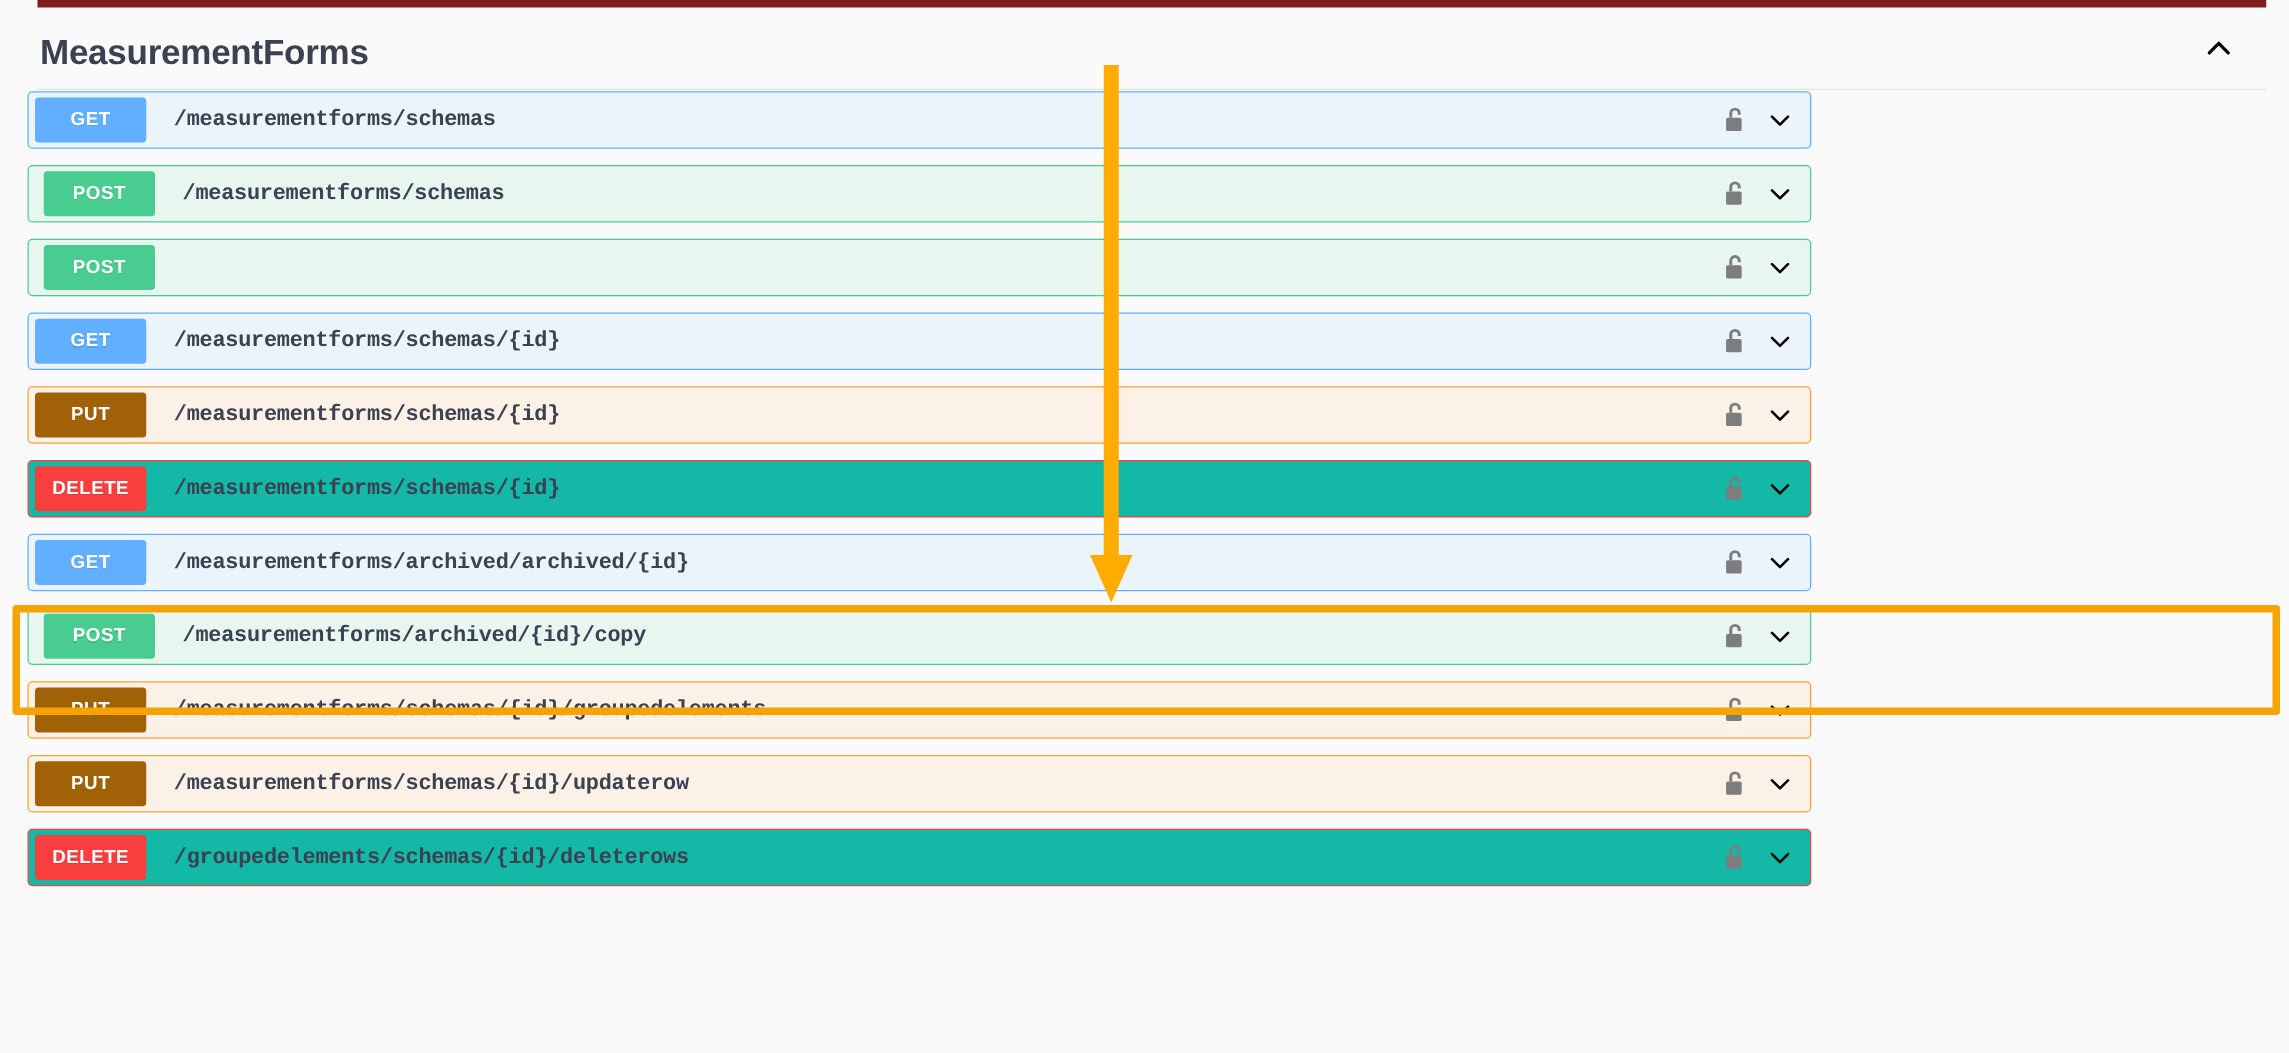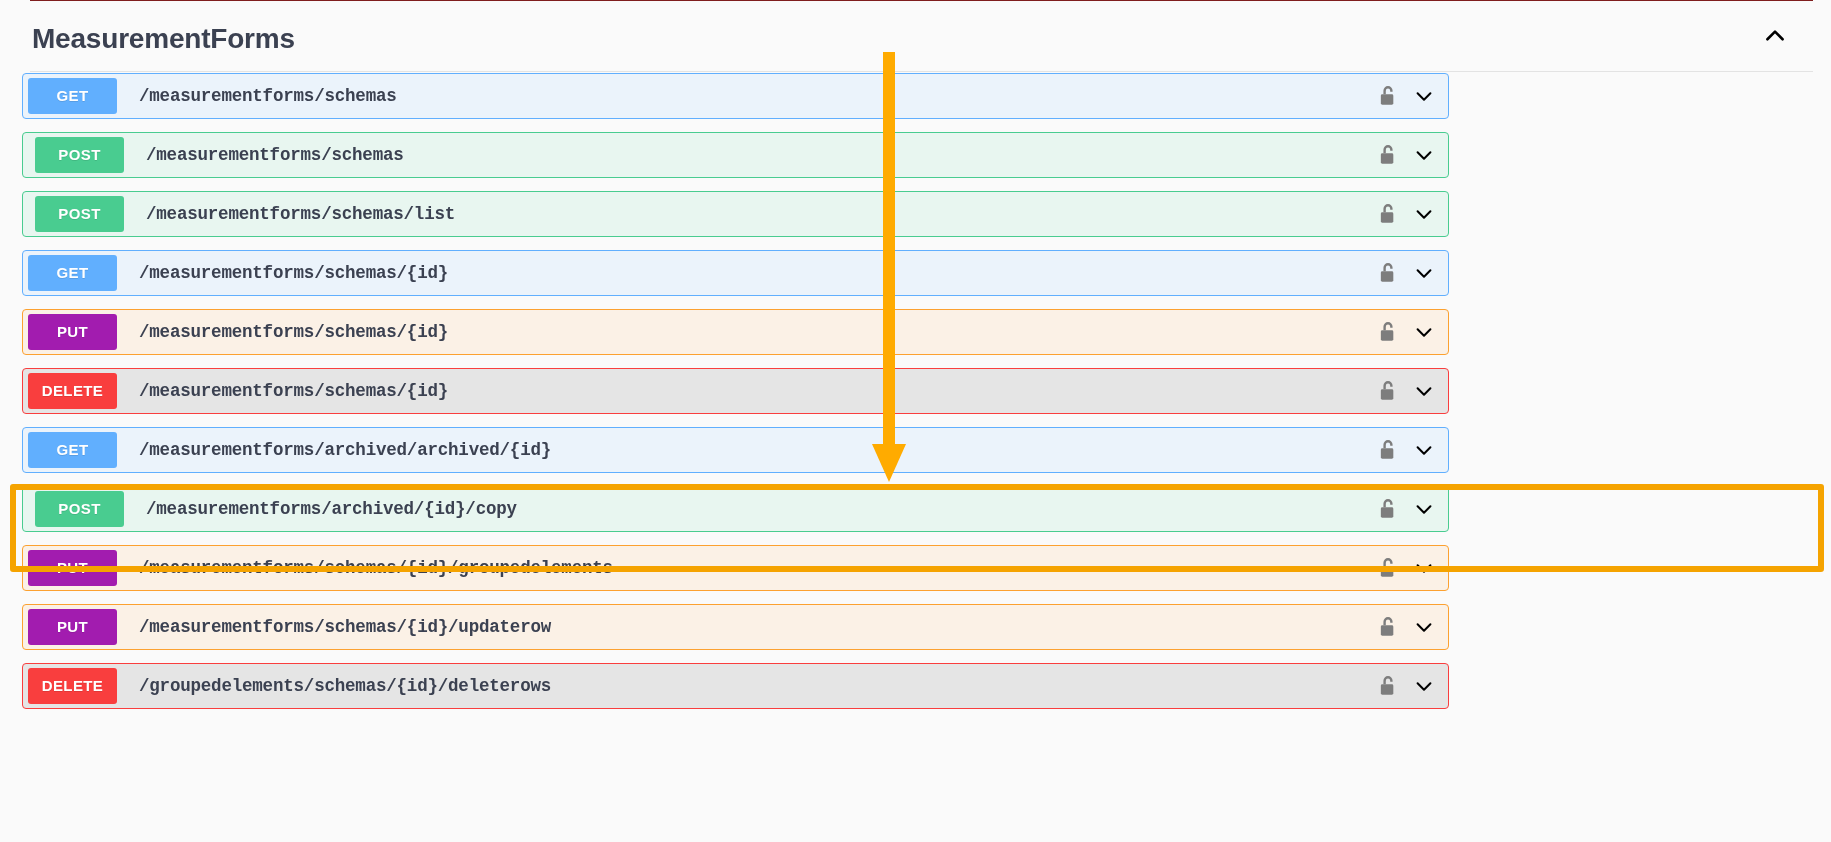--- a/index.html
+++ b/index.html
@@ -24,21 +24,21 @@
     left: 0;
     top: 0;
     width: 1831px;
   }
   .tag-header {
     position: relative;
     display: flex;
     align-items: center;
     height: 72px;
     margin: 0 18px 0 30px;
-    border-top: 1px solid #7f1d1d;
+    border-top: 6px solid #7f1d1d;
     border-bottom: 1px solid #e3e3e3;
     padding: 0 0 0 2px;
   }
   .tag-title {
     font-size: 28px;
     font-weight: bold;
     color: #3b4151;
     letter-spacing: -0.2px;
     font-family: "Liberation Sans", sans-serif;
     margin-top: 6px;
@@ -108,27 +108,27 @@
     display: flex;
     align-items: center;
     gap: 14px;
   }
   .lock-icon { width: 22px; height: 24px; display:block; cursor: pointer; }
   .chev-icon { width: 22px; height: 22px; display:block; cursor: pointer; }
 
   
   .m-get    { background: #61affe; }
   .m-post   { background: #49cc90; }
-  .m-put    { background: #a21caf; }
+  .m-put    { background: #a16207; }
   .m-delete { background: #f93e3e; }
 
   .r-get    { background: #ebf3fb; border-color: #61affe; }
   .r-post   { background: #e8f6f0; border-color: #49cc90; padding-left: 12px; }
   .r-put    { background: #fbf1e6; border-color: #fca130; }
-  .r-delete { background: #e5e5e5; border-color: #f93e3e; }
+  .r-delete { background: #14b8a6; border-color: #f93e3e; }
 
   
   .highlight-box {
     position: absolute;
     left: 10px;
     top: 484px;
     width: 1814px;
     height: 88px;
     border: 6px solid #f5a300;
     border-radius: 3px;
@@ -194,21 +194,20 @@
             <span class="chev-icon">
     <svg viewBox="0 0 24 24" width="22" height="22" fill="none" stroke="#000000" stroke-width="2.2" stroke-linecap="round" stroke-linejoin="round">
       <polyline points="5 9 12 16 19 9"></polyline>
     </svg></span>
           </span>
         </div>
       </div>
       <div class="op-wrap">
         <div class="op-row r-post">
           <span class="method m-post">POST</span>
-          <span class="path">/measurementforms/schemas/list</span>
           <span class="op-right">
             <span class="lock-icon">
     <svg viewBox="0 0 24 26" width="22" height="24" xmlns="http://www.w3.org/2000/svg">
       <path d="M7 11 V7.2 A5 5 0 0 1 17 7.2 V8.4 H14.4 V7.2 A2.4 2.4 0 0 0 9.6 7.2 V11 Z" fill="#7d7d7d"></path>
       <rect x="4.2" y="11" width="13.6" height="11.6" rx="1.6" fill="#7d7d7d"></rect>
     </svg></span>
             <span class="chev-icon">
     <svg viewBox="0 0 24 24" width="22" height="22" fill="none" stroke="#000000" stroke-width="2.2" stroke-linecap="round" stroke-linejoin="round">
       <polyline points="5 9 12 16 19 9"></polyline>
     </svg></span>

